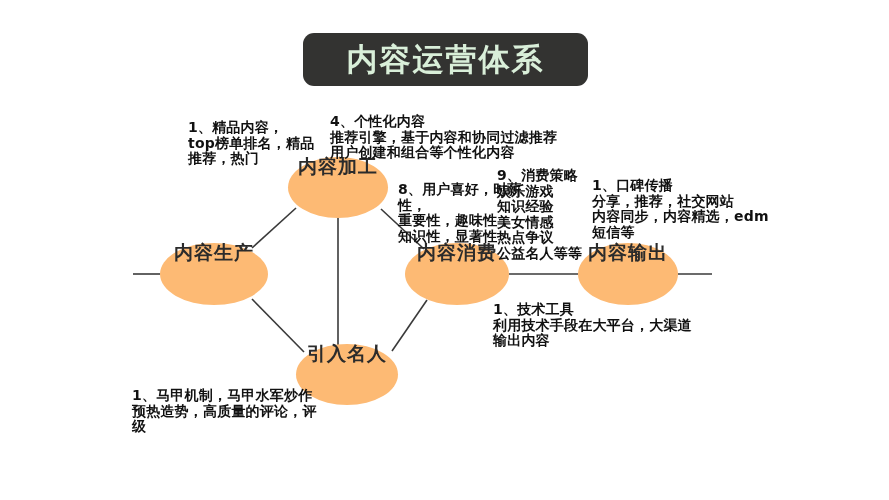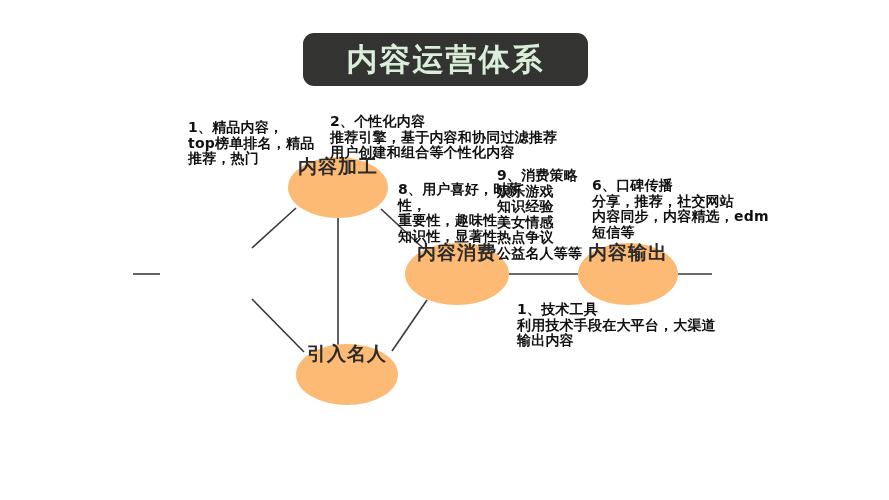--- a/index.html
+++ b/index.html
@@ -85,21 +85,21 @@
     letter-spacing: 0.2px;
   }
 
   #note-1 { left: 188px; top: 120px; width: 160px; }
   #note-2 { left: 330px; top: 114px; width: 235px; }
   #note-3 { left: 113px; top: 182px; width: 172px; }
   #note-4 { left: 398px; top: 182px; width: 128px; }
   #note-5 { left: 497px; top: 168px; width: 110px; }
   #note-6 { left: 592px; top: 178px; width: 195px; }
   #note-7 { left: 128px; top: 313px; width: 196px; }
-  #note-8 { left: 517px; top: 302px; width: 210px; }
+  #note-8 { left: 493px; top: 302px; width: 210px; }
   #note-9 { left: 132px; top: 388px; width: 192px; }
   #note-10 { left: 386px; top: 360px; width: 248px; }
   #note-11 { left: 292px; top: 408px; width: 218px; }
 </style>
 </head>
 <body>
 
 <div id="stage">
 
   <div class="title-plate">
@@ -123,46 +123,51 @@
 
       <line x1="509" y1="274" x2="578" y2="274"></line>
 
       <line x1="678" y1="274" x2="712" y2="274"></line>
     </g>
   </svg>
 
   <div class="node" id="node-jiagong">
     <span class="node-label">内容加工</span>
   </div>
+  <div class="node" id="node-shengchan">
+    <span class="node-label">内容生产</span>
+  </div>
   <div class="node" id="node-shuchu">
     <span class="node-label">内容输出</span>
   </div>
   <div class="node" id="node-xiaofei">
     <span class="node-label">内容消费</span>
   </div>
   <div class="node" id="node-hudong">
     <span class="node-label">引入名人</span>
   </div>
 
   <div class="note" id="note-1">1、精品内容，
 top榜单排名，精品
 推荐，热门</div>
-  <div class="note" id="note-2">2、个性化内容
+  <div class="note" id="note-2">4、个性化内容
 推荐引擎，基于内容和协同过滤推荐
 用户创建和组合等个性化内容</div>
   <div class="note" id="note-4">8、用户喜好，时薪性，
 重要性，趣味性，
 知识性，显著性</div>
   <div class="note" id="note-5">9、消费策略
 娱乐游戏
 知识经验
 美女情感
 热点争议
 公益名人等等</div>
-  <div class="note" id="note-6">6、口碑传播
+  <div class="note" id="note-6">1、口碑传播
 分享，推荐，社交网站
 内容同步，内容精选，edm
 短信等</div>
   <div class="note" id="note-8">1、技术工具
 利用技术手段在大平台，大渠道
 输出内容</div>
+  <div class="note" id="note-9">1、马甲机制，马甲水军炒作
+预热造势，高质量的评论，评级</div>
 
 </div>
 
 </body></html>

